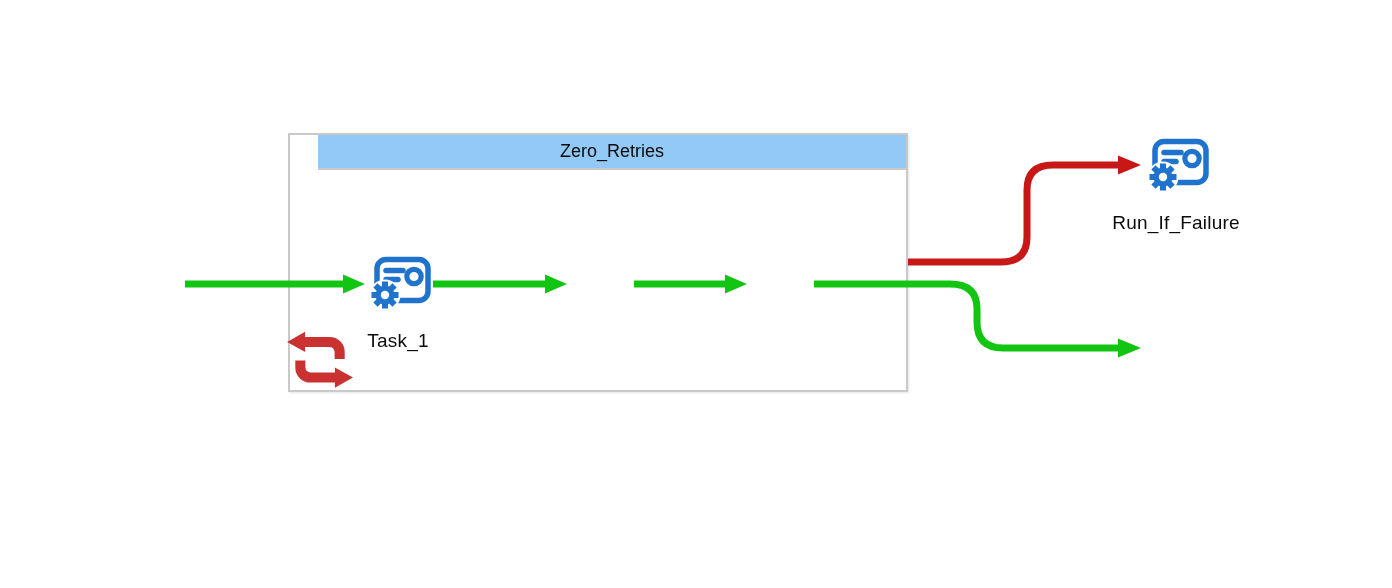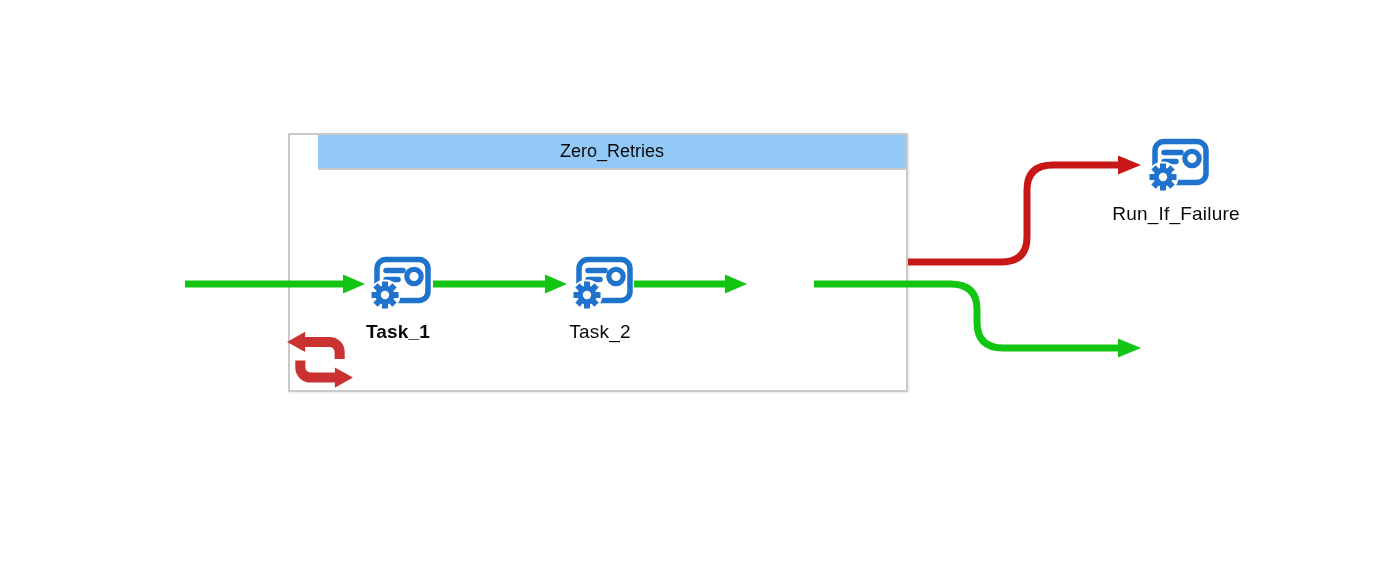--- a/index.html
+++ b/index.html
@@ -37,21 +37,21 @@
   .edges { position: absolute; left: 0; top: 0; z-index: 2; pointer-events: none; }
   .edge-green path { stroke: var(--line-green, #12c512); stroke-width: 7; fill: none; }
   .edge-green polygon { fill: var(--line-green, #12c512); }
   .edge-red path { stroke: var(--line-red, #c81717); stroke-width: 7; fill: none; }
   .edge-red polygon { fill: var(--line-red, #c81717); }
 
   
   .node {
     position: absolute; z-index: 3;
     display: flex; flex-direction: column; align-items: center;
-    gap: 7px;
+    gap: 16px;
   }
   .node-icon { width: 68px; height: 58px; color: var(--icon-blue, #1f73cd); display: block; }
   .trigger-icon { width: 64px; height: 70px; color: var(--trigger-green, #3b8c44); display: block; }
   .node-label {
     font-size: 19px;
     color: var(--label-color, #0a0a0a);
     white-space: nowrap;
     letter-spacing: 0.2px;
   }
   .loop-badge {
@@ -130,33 +130,27 @@
       <path d="M 908 262 H 1001 Q 1027 262 1027 237 L 1027 190 Q 1027 165 1053 165 H 1119"></path>
       <polygon points="1118,155.5 1118,174.5 1141,165"></polygon>
     </g>
   </svg>
 
   <svg class="loop-badge" viewBox="0 0 64 60">
     <use href="#sym-loop"></use>
   </svg>
 
 
-  <div class="node" style="left:338px; top:256px; width:120px;font-weight:bold;">
+  <div class="node" style="left:338px; top:256px; width:120px;">
     <svg class="node-icon" viewBox="0 0 68 58">
         <use href="#sym-task"></use>
       </svg>
     <div class="node-label">Task_1</div>
   </div>
 
-  <div class="node" style="left:540px; top:256px; width:120px;">
-    <svg class="node-icon" viewBox="0 0 68 58">
-        <use href="#sym-task"></use>
-      </svg>
-    <div class="node-label">Task_2</div>
-  </div>
 
 
   <div class="node" style="left:1086px; top:138px; width:180px;">
     <svg class="node-icon" viewBox="0 0 68 58">
         <use href="#sym-task"></use>
       </svg>
     <div class="node-label">Run_If_Failure</div>
   </div>
 
 

